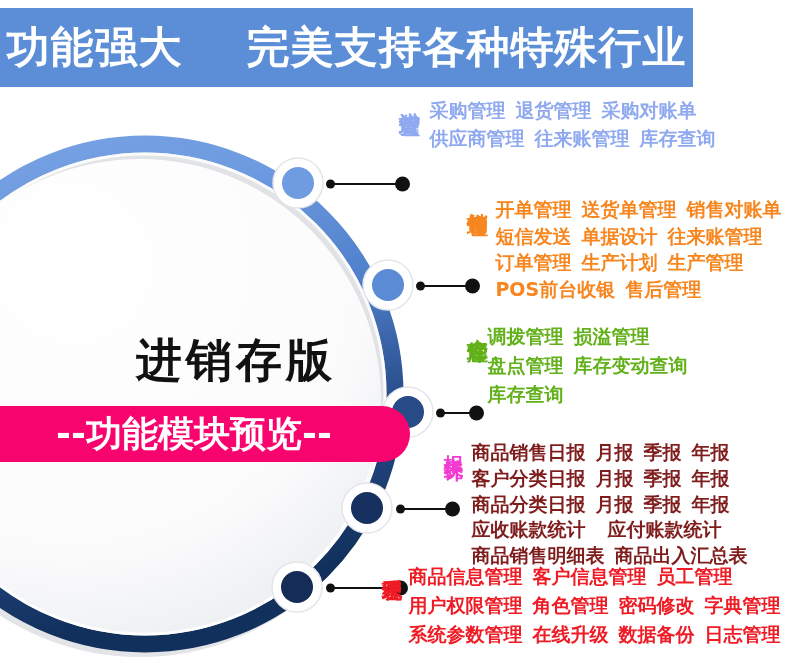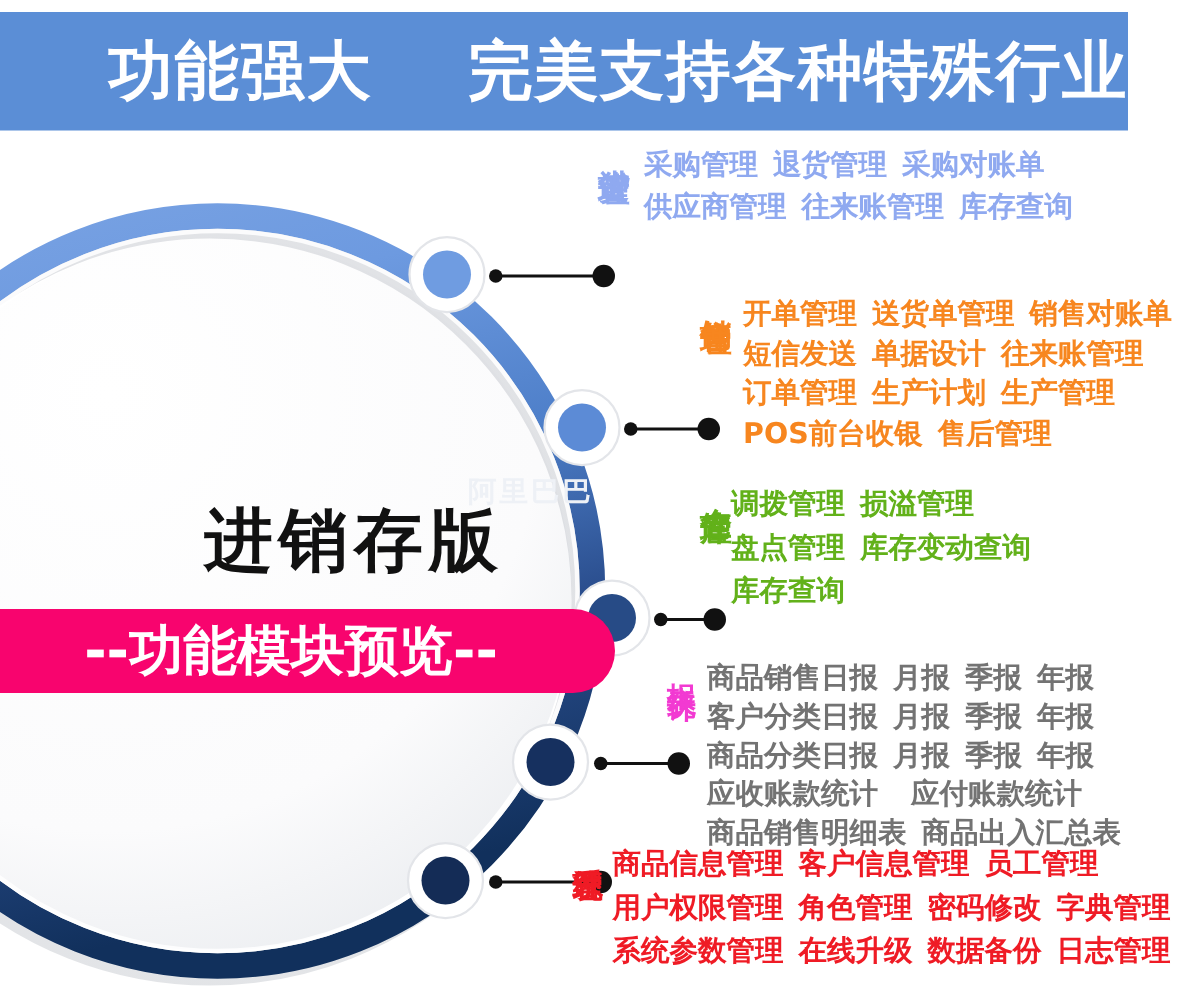--- a/index.html
+++ b/index.html
@@ -12,23 +12,23 @@
   #stage {
     position:relative;
     width:790px; height:659px;
     background:#ffffff;
     overflow:hidden;
   }
 
   
   .header-banner{
     position:absolute; left:0; top:8px;
-    width:752px; height:79px;
+    width:693px; height:79px;
     background:#5b8ed6;
-    display:flex; align-items:center; justify-content:flex-end;
+    display:flex; align-items:center; justify-content:center;
   }
   .header-banner .htxt{
     color:#ffffff;
     font-size:43px;
     font-weight:700;
     letter-spacing:1px;
     white-space:pre;
     font-family:"DejaVu Sans","Liberation Sans",sans-serif;
   }
 
@@ -118,21 +118,21 @@
   #sec-sales .sec-row{ color:#f7861f; line-height:1.40; }
 
   #sec-warehouse{ left:466px; top:322px; color:#62b11a; }
   #sec-warehouse .sec-vert{ color:#62b11a; font-size:21px; }
   #sec-warehouse .sec-rows{ margin-left:0; }
   #sec-warehouse .sec-row{ color:#62b11a; line-height:1.52; }
 
   #sec-reports{ left:444px; top:440px; color:#f23ad2; }
   #sec-reports .sec-vert{ color:#f23ad2; font-size:19px; letter-spacing:2px; }
   #sec-reports .sec-rows{ margin-left:8px; }
-  #sec-reports .sec-row{ color:#737373; line-height:1.36; }
+  #sec-reports .sec-row{ color:#7f1d1d; line-height:1.36; }
 
   #sec-system{ left:382px; top:562px; color:#ef1b25; }
   #sec-system .sec-vert{ color:#ef1b25; font-size:20px; }
   #sec-system .sec-rows{ margin-left:6px; }
   #sec-system .sec-row{ color:#ef1b25; line-height:1.52; }
 
   .watermark{
     position:absolute; left:312px; top:315px;
     font-size:19px; color:#eef1f6; font-weight:700;
     letter-spacing:2px; z-index:3; white-space:nowrap;
@@ -192,21 +192,20 @@
         <circle cx="367" cy="508" r="25" fill="#ffffff" stroke="#e3e5e9" stroke-width="1.5"></circle>
         <circle cx="367" cy="508" r="16" fill="#16305f"></circle>
       </g>
       <g>
         <circle cx="297" cy="587" r="25" fill="#ffffff" stroke="#e3e5e9" stroke-width="1.5"></circle>
         <circle cx="297" cy="587" r="16" fill="#142c56"></circle>
       </g>
     </svg>
   </div>
 
-  <div class="watermark">阿里巴巴</div>
 
   <div class="center-title">进销存版</div>
   <div class="pink-bar">
     <div class="ptxt">--功能模块预览--</div>
   </div>
 
   <div class="connector" style="left:330px;top:176px;width:80px;height:16px;">
     <div class="cline" style="width:72px;"></div>
     <div class="dot-sm"></div>
     <div class="dot-lg" style="left:72px;"></div>

